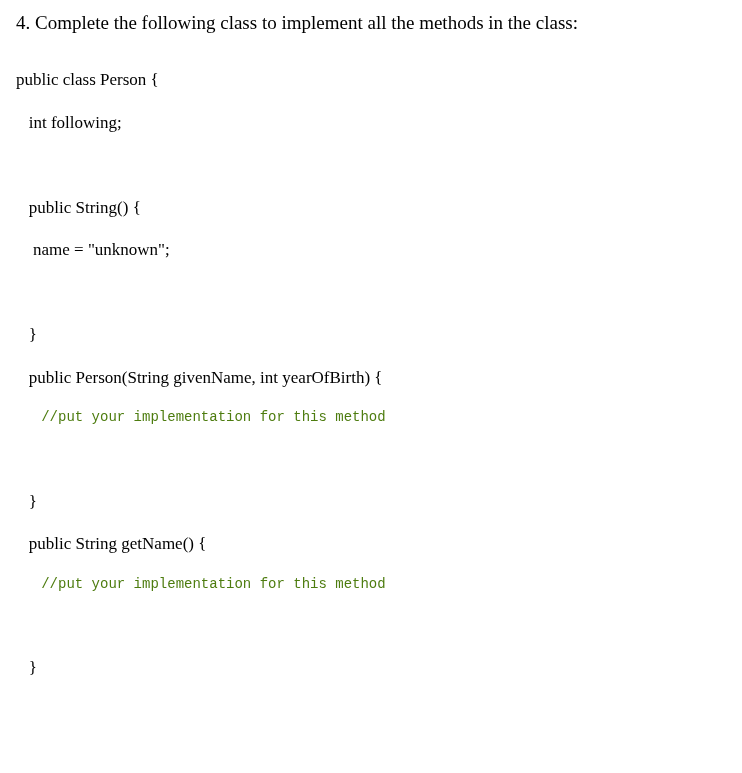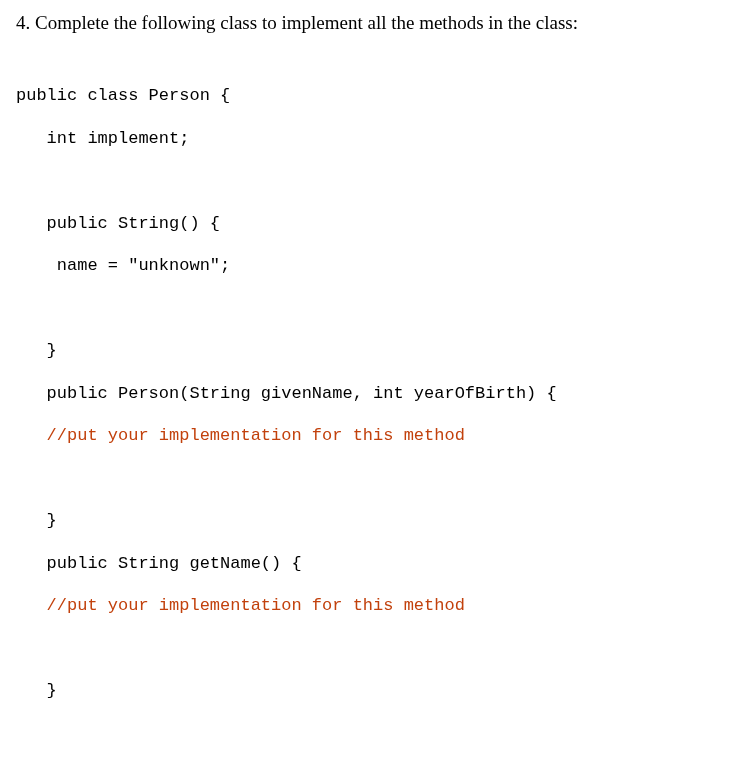--- a/index.html
+++ b/index.html
@@ -9,50 +9,51 @@
     background: #ffffff;
   }
   body {
     padding: 12px 16px 20px 16px;
     box-sizing: border-box;
   }
   .question {
     font-family: "Times New Roman", Times, serif;
     font-size: 19px;
     color: #000000;
-    margin-bottom: 30px;
+    margin-bottom: 14px;
   }
   .code-area {
     font-family: "Courier New", Courier, monospace;
     font-size: 17px;
     line-height: 1.25;
     white-space: pre;
     color: #000000;
   }
   .code-line {
     display: block;
     white-space: pre;
+    font-family: Liberation Serif, serif;
   }
   .green-mono {
-    color: #c2410c;
+    color: #4d7c0f;
     font-family: "Courier New", Courier, monospace;
-    font-size: 17px;
+    font-size: 14px;
   }
   .blank-line {
     height: 1.25em;
   }
 </style>
 </head>
 <body>
 
 <div class="question">4. Complete the following class to implement all the methods in the class:</div>
 
 <div class="code-area">
 <span class="code-line">public class Person {</span>
-<span class="code-line">   int implement;</span>
+<span class="code-line">   int following;</span>
 <div class="blank-line"></div>
 <span class="code-line">   public String() {</span>
 <span class="code-line">    name = "unknown";</span>
 <div class="blank-line"></div>
 <span class="code-line">   }</span>
 <span class="code-line">   public Person(String givenName, int yearOfBirth) {</span>
 <span class="code-line green-mono">   //put your implementation for this method</span>
 <div class="blank-line"></div>
 <span class="code-line">   }</span>
 <span class="code-line">   public String getName() {</span>

